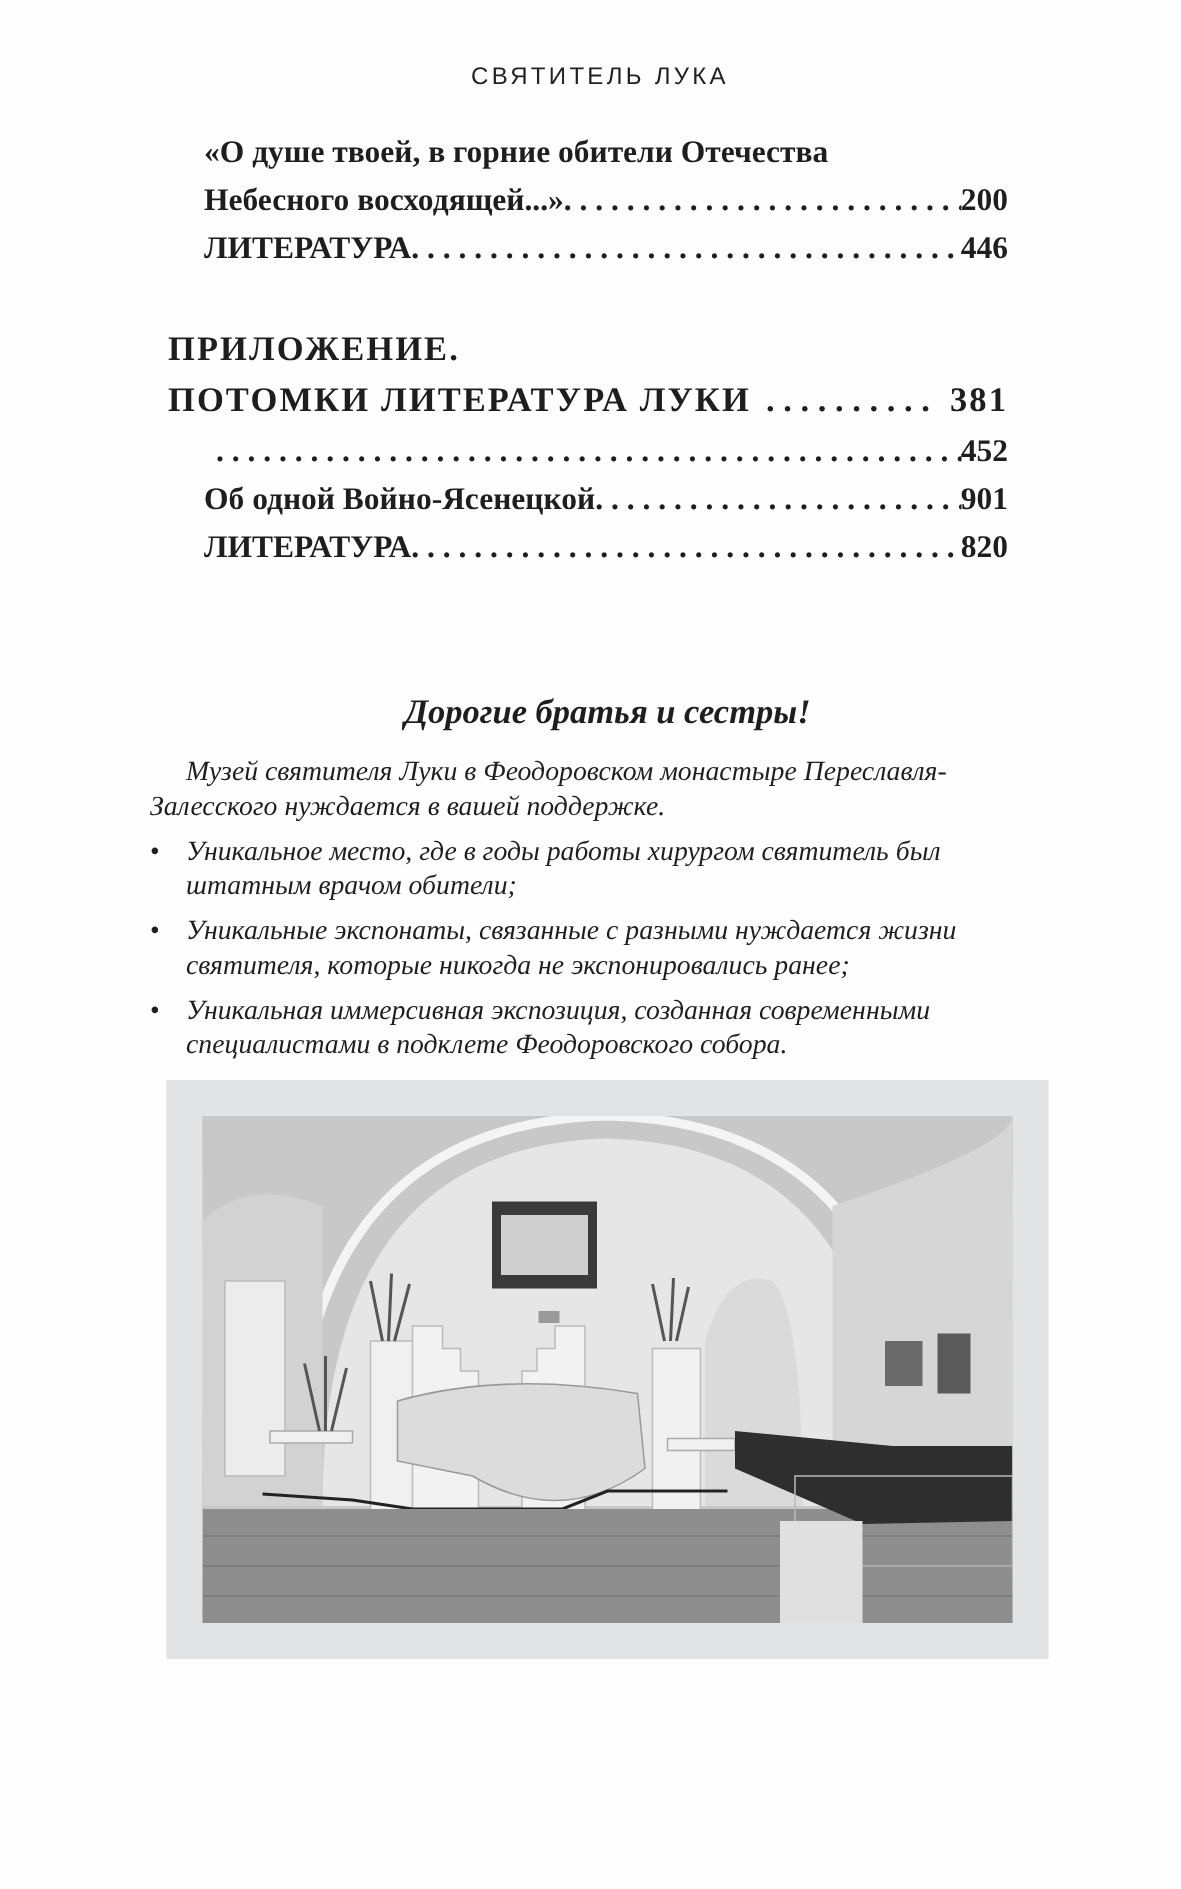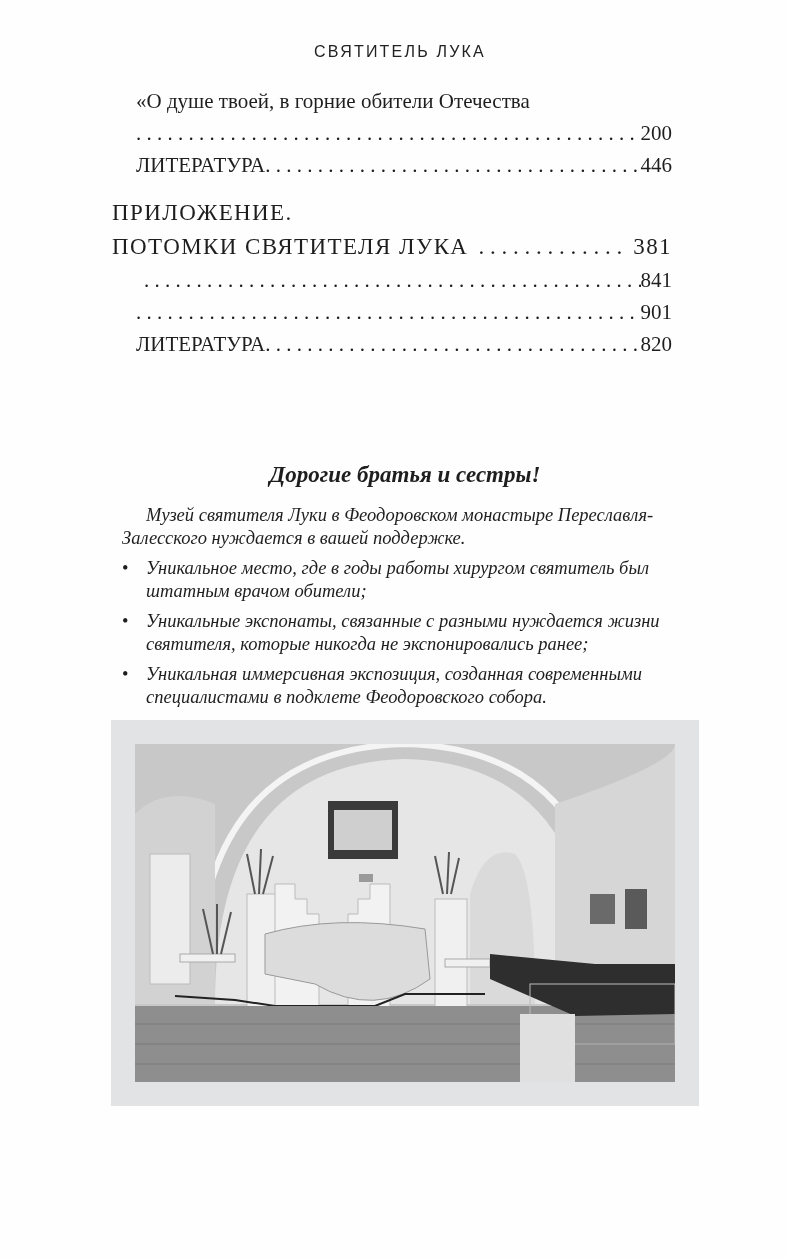--- a/index.html
+++ b/index.html
@@ -1,72 +1,74 @@
 <!DOCTYPE html>
 <html><head>
 <meta charset="utf-8">
 <style>
   html, body { margin:0; padding:0; background:#fefefe; }
   body { width:787px; height:1259px; position:relative; overflow:hidden; color:#1e1e1e;
          font-family:"Liberation Serif","DejaVu Serif",serif; }
   .running-head { position:absolute; top:43px; left:0; width:800px; text-align:center;
          font-family:"Liberation Sans",sans-serif; font-size:16px; letter-spacing:2.2px; color:#222; }
-  .toc { position:absolute; left:112px; width:560px; }
+  .toc { position:absolute; left:112px; width:560px;font-weight:bold; }
   .toc-line { font-size:21px; line-height:32px; display:flex; white-space:nowrap; }
   .toc-line.indent { padding-left:24px; }
   .toc-line .title { flex:0 0 auto; }
   .toc-line .dots { flex:1 1 auto; overflow:hidden; letter-spacing:3.5px; }
   .toc-line .dots::after { content:". . . . . . . . . . . . . . . . . . . . . . . . . . . . . . . . . . . . . . . . . . . . . . . . . . . . . . . . . . . . . . . ."; letter-spacing:0; }
   .toc-line .page { flex:0 0 auto; }
   .caps { font-size:23px; letter-spacing:1.4px; }
   .appeal-title { position:absolute; top:462px; left:0; width:810px; text-align:center;
          font-style:italic; font-weight:bold; font-size:23px; }
-  .appeal { position:absolute; left:122px; width:590px; font-style:italic; font-size:18.5px; line-height:23px;font-family:Liberation Serif, serif; }
+  .appeal { position:absolute; left:100px; width:590px; font-style:italic; font-size:18.5px; line-height:23px;font-family:Liberation Serif, serif; }
   .appeal p { margin:0; }
   .appeal .lead { text-indent:24px; }
   .appeal .bullet { display:flex; margin-top:7px; }
   .appeal .bullet .dot { flex:0 0 24px; font-style:normal; }
   .frame { position:absolute; left:111px; top:720px; width:588px; height:386px; background:#e2e3e4; }
   .photo { position:absolute; left:24px; top:24px; width:540px; height:338px; overflow:hidden;
            background:linear-gradient(180deg,#bdbdbd 0%,#d8d8d8 35%,#cfcfcf 62%,#8a8a8a 100%); }
 </style>
 </head>
 <body>
 
 <div class="running-head">СВЯТИТЕЛЬ ЛУКА</div>
 
 <div class="toc" style="top:85px;">
   <div class="toc-line indent">
     <span class="title">«О душе твоей, в горние обители Отечества</span>
   </div>
   <div class="toc-line indent">
+    <span class="title">Небесного восходящей...»</span>
     <span class="dots"></span>
     <span class="page">200</span>
   </div>
   <div class="toc-line indent">
     <span class="title">ЛИТЕРАТУРА</span>
     <span class="dots"></span>
     <span class="page">446</span>
   </div>
 </div>
 
-<div class="toc" style="top:196px;">
+<div class="toc" style="top:216px;">
   <div class="toc-line caps" style="line-height:34px;">
     <span class="title">ПРИЛОЖЕНИЕ.</span>
   </div>
   <div class="toc-line caps" style="line-height:34px;">
-    <span class="title">ПОТОМКИ СВЯТИТЕЛЯ ЛУКА</span>
+    <span class="title">ПОТОМКИ ЛИТЕРАТУРА ЛУКИ</span>
     <span class="dots" style="margin-left:10px;"></span>
     <span class="page" style="margin-left:10px;">381</span>
   </div>
   <div class="toc-line indent">
     <span class="dots" style="margin-left:8px;"></span>
-    <span class="page">841</span>
+    <span class="page">452</span>
   </div>
   <div class="toc-line indent">
+    <span class="title">Об одной Войно-Ясенецкой</span>
     <span class="dots"></span>
     <span class="page">901</span>
   </div>
   <div class="toc-line indent">
     <span class="title">ЛИТЕРАТУРА</span>
     <span class="dots"></span>
     <span class="page">820</span>
   </div>
 </div>
 

